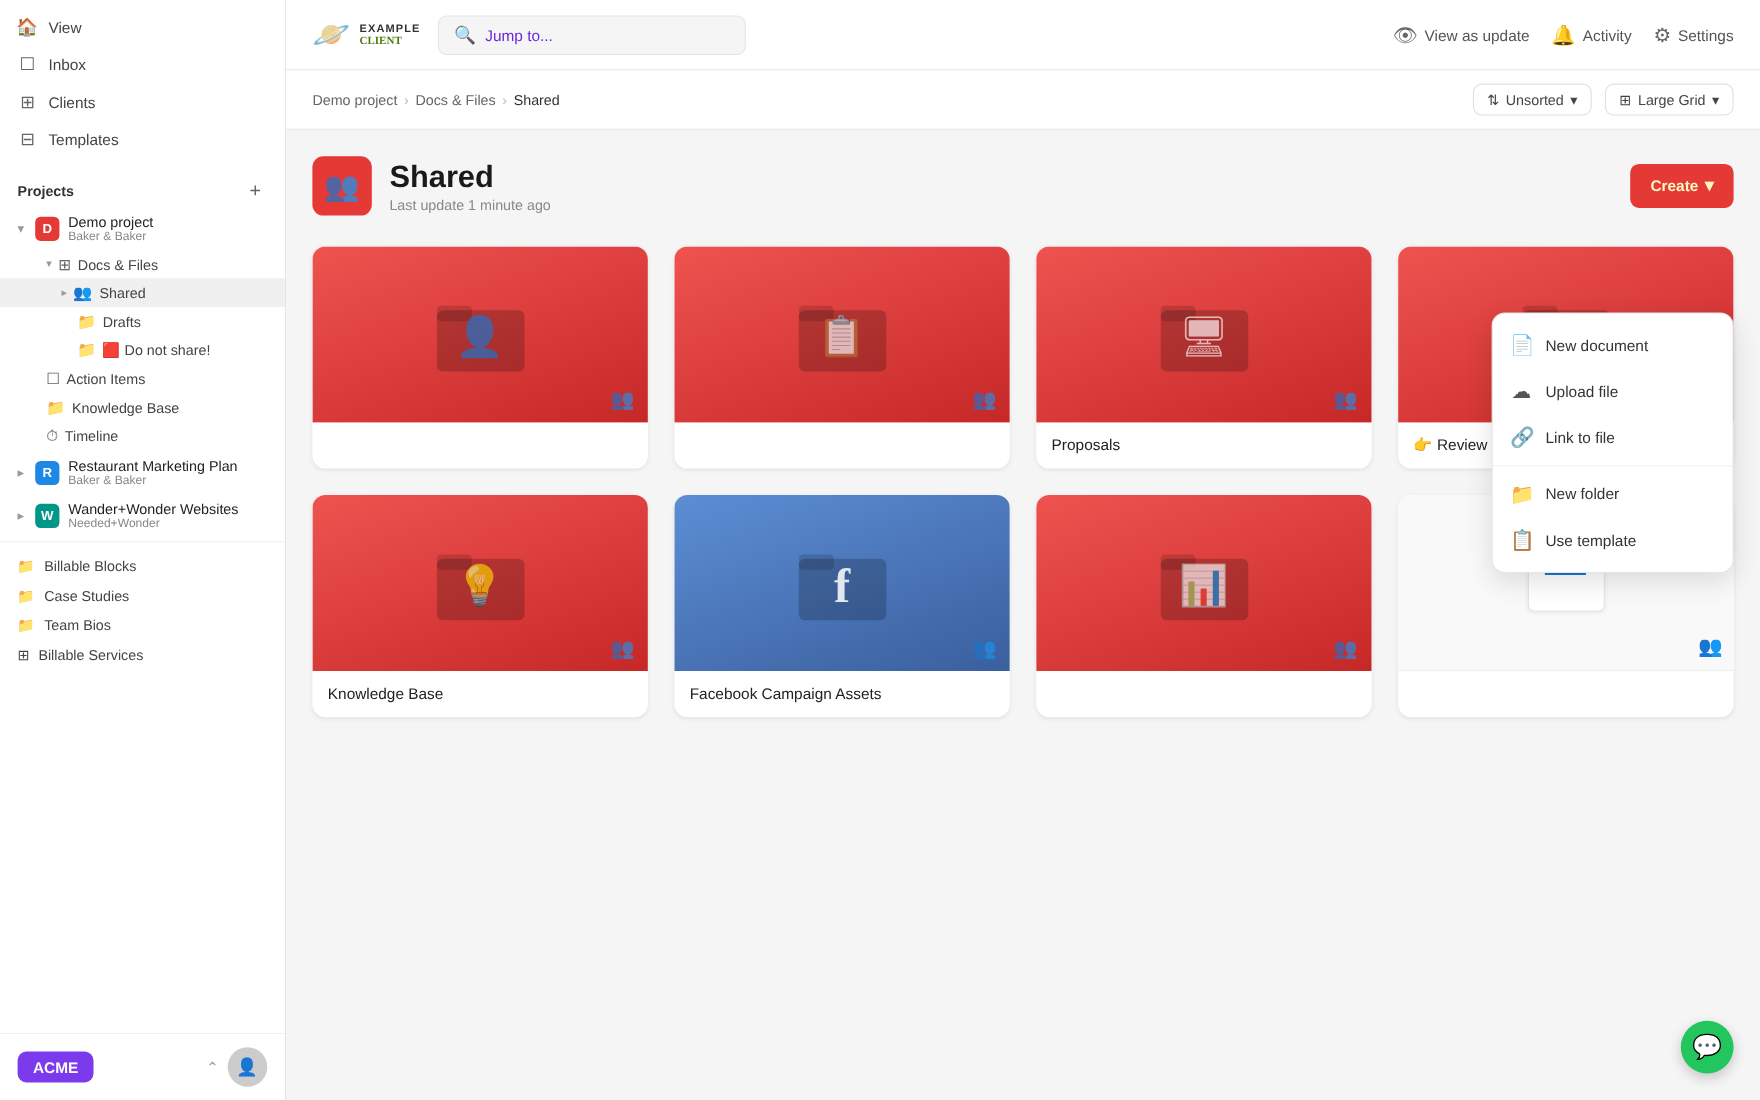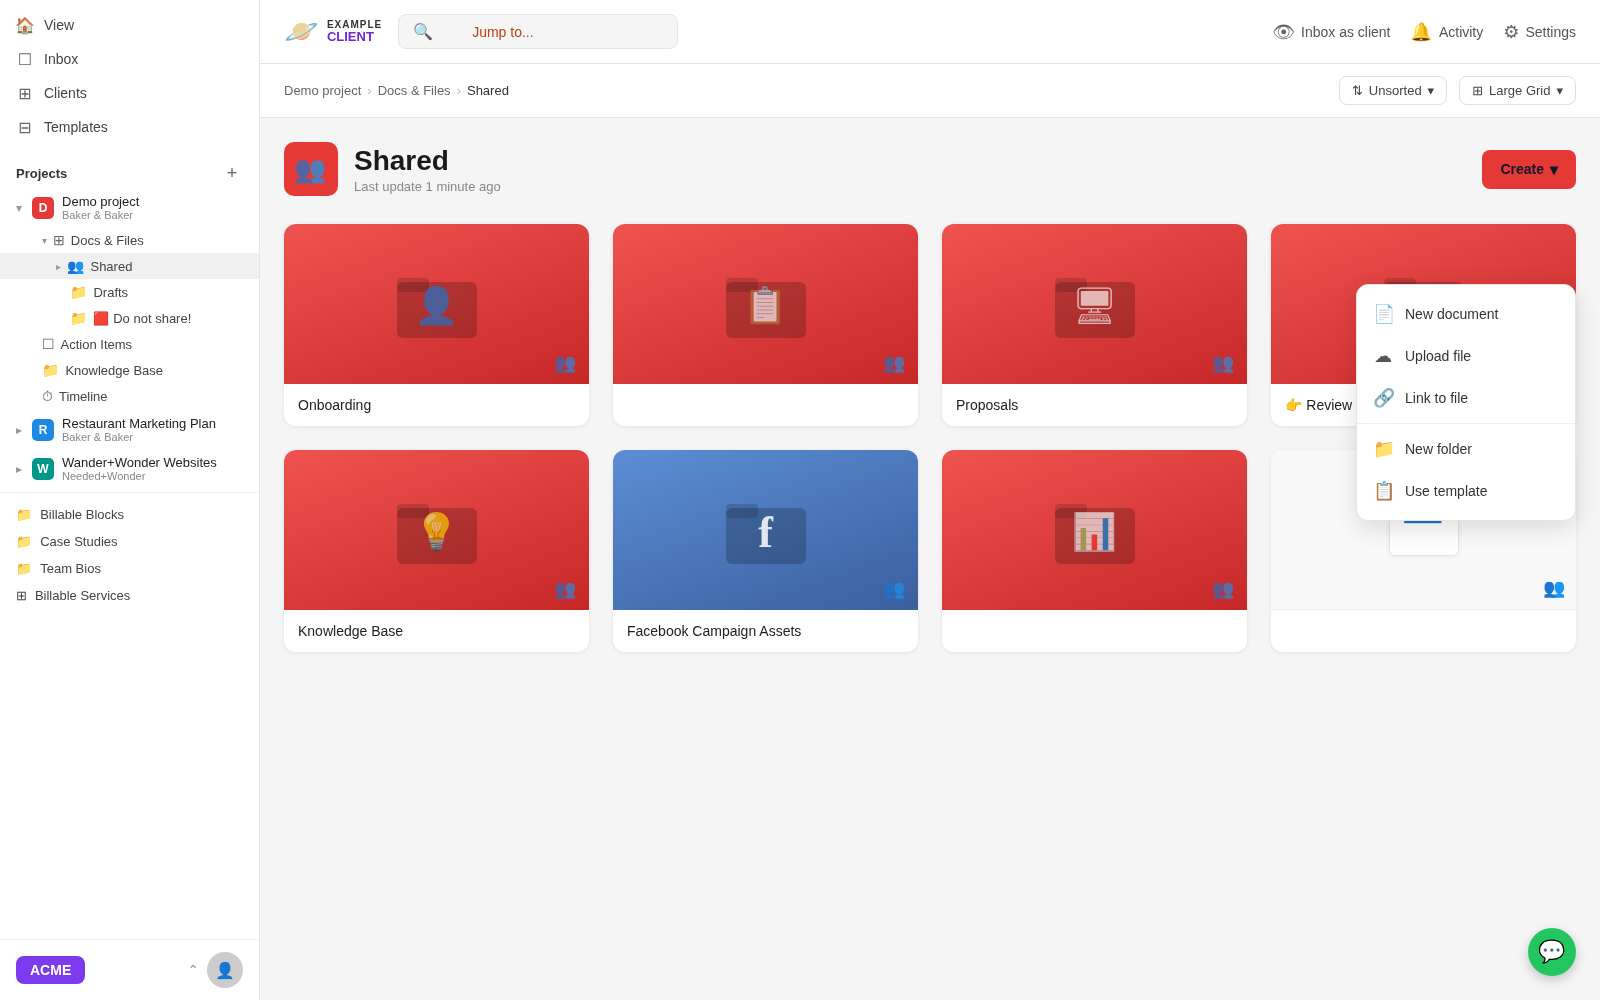--- a/index.html
+++ b/index.html
@@ -53,25 +53,25 @@
     
     .main { flex: 1; display: flex; flex-direction: column; overflow: hidden; }
 
     
     .topbar { background: #fff; border-bottom: 1px solid #e5e5e5; padding: 0 24px; height: 64px; display: flex; align-items: center; justify-content: space-between; flex-shrink: 0; }
     .topbar-left { display: flex; align-items: center; gap: 16px; }
     .client-logo { display: flex; align-items: center; gap: 8px; }
     .planet-icon { color: #3B82F6; font-size: 28px; }
     .client-name-block { display: flex; flex-direction: column; line-height: 1.1; }
     .client-name-top { font-size: 10px; font-weight: 700; letter-spacing: 1px; color: #333; text-transform: uppercase; }
-    .client-name-bot { font-size: 13px; font-weight: 700; color: #6d28d9; }
+    .client-name-bot { font-size: 10px; font-weight: 700; color: #4d7c0f; font-family: Liberation Serif, serif; }
 
     .search-bar { display: flex; align-items: center; gap: 8px; background: #f5f5f5; border: 1px solid #e5e5e5; border-radius: 8px; padding: 7px 14px; width: 280px; cursor: text; }
     .search-bar .icon { color: #999; font-size: 16px; }
-    .search-placeholder { color: #c2410c; font-size: 14px; margin-left: 31px; }
+    .search-placeholder { color: #6d28d9; font-size: 14px; }
 
     .topbar-right { display: flex; align-items: center; gap: 20px; }
     .topbar-action { display: flex; align-items: center; gap: 6px; cursor: pointer; color: #555; font-size: 14px; }
     .topbar-action .icon { font-size: 18px; color: #666; }
 
     
     .breadcrumb-bar { background: #fff; padding: 12px 24px; display: flex; align-items: center; justify-content: space-between; border-bottom: 1px solid #e5e5e5; flex-shrink: 0; }
     .breadcrumb { display: flex; align-items: center; gap: 6px; font-size: 13px; color: #666; }
     .breadcrumb-sep { color: #bbb; }
     .breadcrumb-link { color: #666; cursor: pointer; }
@@ -82,21 +82,21 @@
 
     
     .page-content { flex: 1; overflow-y: auto; padding: 24px; position: relative; }
     .page-header { display: flex; align-items: center; justify-content: space-between; margin-bottom: 28px; }
     .page-header-left { display: flex; align-items: center; gap: 16px; }
     .folder-icon-large { width: 54px; height: 54px; background: #E53935; border-radius: 10px; display: flex; align-items: center; justify-content: center; font-size: 26px; color: rgba(255,255,255,0.7); }
     .page-title-block { display: flex; flex-direction: column; }
     .page-title { font-size: 28px; font-weight: 700; color: #1a1a1a; }
     .page-subtitle { font-size: 13px; color: #888; margin-top: 2px; }
 
-    .create-btn { background: #E53935; color: #0f172a; border: none; border-radius: 8px; padding: 10px 18px; font-size: 14px; font-weight: 600; cursor: pointer; display: flex; align-items: center; gap: 6px; }
+    .create-btn { background: #E53935; color: #fef9c3; border: none; border-radius: 8px; padding: 10px 18px; font-size: 14px; font-weight: 600; cursor: pointer; display: flex; align-items: center; gap: 6px; }
     .create-btn .arrow { font-size: 16px; }
 
     
     .files-grid { display: grid; grid-template-columns: repeat(4, 1fr); gap: 24px; }
 
     .folder-card { background: #fff; border-radius: 12px; overflow: hidden; cursor: pointer; box-shadow: 0 1px 4px rgba(0,0,0,0.08); transition: box-shadow 0.2s; }
     .folder-thumb { width: 100%; height: 160px; display: flex; align-items: center; justify-content: center; position: relative; }
     .folder-thumb.red-folder { background: linear-gradient(160deg, #EF5350 0%, #C62828 100%); }
     .folder-thumb.blue-folder { background: linear-gradient(160deg, #5C8ED4 0%, #3A5F9E 100%); }
     .folder-users { position: absolute; bottom: 10px; right: 12px; font-size: 18px; opacity: 0.6; color: #fff; }
@@ -240,21 +240,21 @@
         </div>
       </div>
       <div class="search-bar">
         <span class="icon">🔍</span>
         <span class="search-placeholder">Jump to...</span>
       </div>
     </div>
     <div class="topbar-right">
       <div class="topbar-action">
         <span class="icon">👁</span>
-        <span>Inbox as client</span>
+        <span>View as update</span>
       </div>
       <div class="topbar-action">
         <span class="icon">🔔</span>
         <span>Activity</span>
       </div>
       <div class="topbar-action">
         <span class="icon">⚙</span>
         <span>Settings</span>
       </div>
     </div>
@@ -303,23 +303,20 @@
 
       <div class="folder-card">
         <div class="folder-thumb red-folder">
           <svg width="80" height="68" viewBox="0 0 80 68" fill="none" xmlns="http://www.w3.org/2000/svg">
             <rect x="0" y="12" width="80" height="56" rx="6" fill="rgba(0,0,0,0.2)"></rect>
             <rect x="0" y="8" width="32" height="14" rx="4" fill="rgba(0,0,0,0.15)"></rect>
           </svg>
           <div style="position:absolute; top:50%; left:50%; transform:translate(-50%,-45%); font-size:36px; color:rgba(255,255,255,0.65);">👤</div>
           <div class="folder-users">👥</div>
         </div>
-        <div class="folder-card-body">
-          <span class="folder-card-name">Onboarding</span>
-        </div>
       </div>
 
       <div class="folder-card">
         <div class="folder-thumb red-folder">
           <svg width="80" height="68" viewBox="0 0 80 68" fill="none" xmlns="http://www.w3.org/2000/svg">
             <rect x="0" y="12" width="80" height="56" rx="6" fill="rgba(0,0,0,0.2)"></rect>
             <rect x="0" y="8" width="32" height="14" rx="4" fill="rgba(0,0,0,0.15)"></rect>
           </svg>
           <div style="position:absolute; top:50%; left:50%; transform:translate(-50%,-45%); font-size:36px; color:rgba(255,255,255,0.65);">📋</div>
           <div class="folder-users">👥</div>

